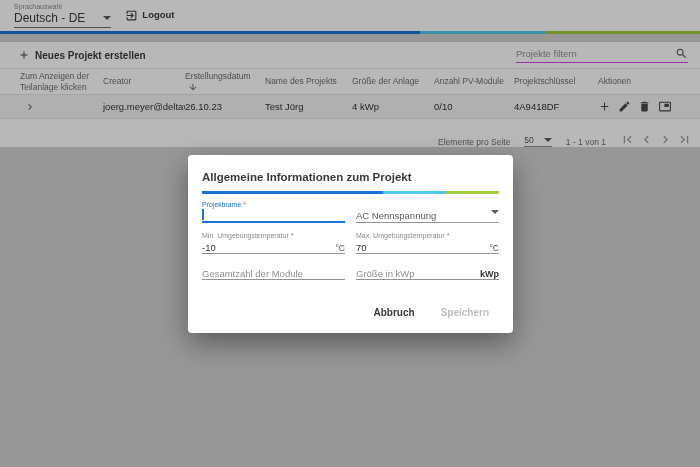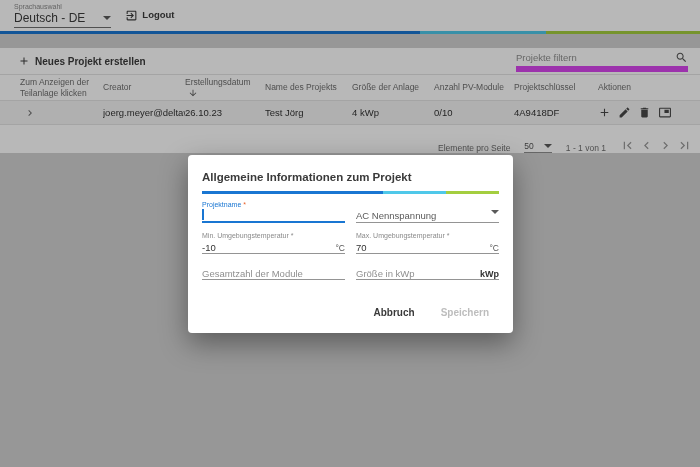--- a/index.html
+++ b/index.html
@@ -22,27 +22,27 @@
   .caret-down{ width:0; height:0; border-left:4px solid transparent; border-right:4px solid transparent;
                border-top:4px solid #5a5a5a; }
   .logout-btn{ display:flex; align-items:flex-start; gap:4px; background:none; border:none;
                font-size:9.5px; font-weight:700; color:#3c3c3c; cursor:pointer;
                font-family:"Liberation Sans", sans-serif; }
 
   .tri-bar{ height:3px; display:flex; }
   .tri-bar span{ height:100%; }
 
   
-  .card{ background:#fff; margin-top:14px; }
+  .card{ background:#fff; margin-top:8px; }
   .toolbar{ height:27px; display:flex; align-items:center; justify-content:space-between;
             padding:0 12px 0 18px; border-bottom:1px solid #e4e4e4; }
   .new-project-btn{ display:flex; align-items:center; gap:5px; background:none; border:none;
                     font-size:10px; font-weight:600; color:#3c3c3c; cursor:pointer;
                     font-family:"Liberation Sans", sans-serif; }
-  .filter-box{ display:flex; align-items:center; width:172px; border-bottom:6px solid #d946ef;
+  .filter-box{ display:flex; align-items:center; width:172px; border-bottom:1px solid #d946ef;
                padding-bottom:2px; }
   .filter-box input{ flex:1; border:none; outline:none; font-size:9.5px; color:#3c3c3c;
                      background:transparent; font-family:"Liberation Sans", sans-serif; }
   .filter-box input::placeholder{ color:#8f8f8f; }
 
   .grid-row{ display:grid; grid-template-columns:83px 82px 80px 87px 82px 80px 84px 1fr;
              padding-left:20px; align-items:center; }
   .thead{ height:26px; border-bottom:1px solid #e4e4e4; }
   .thead .th{ font-size:8.5px; color:#6e6e6e; line-height:1.25; padding-right:10px;
               display:flex; align-items:center; flex-wrap:wrap; }

